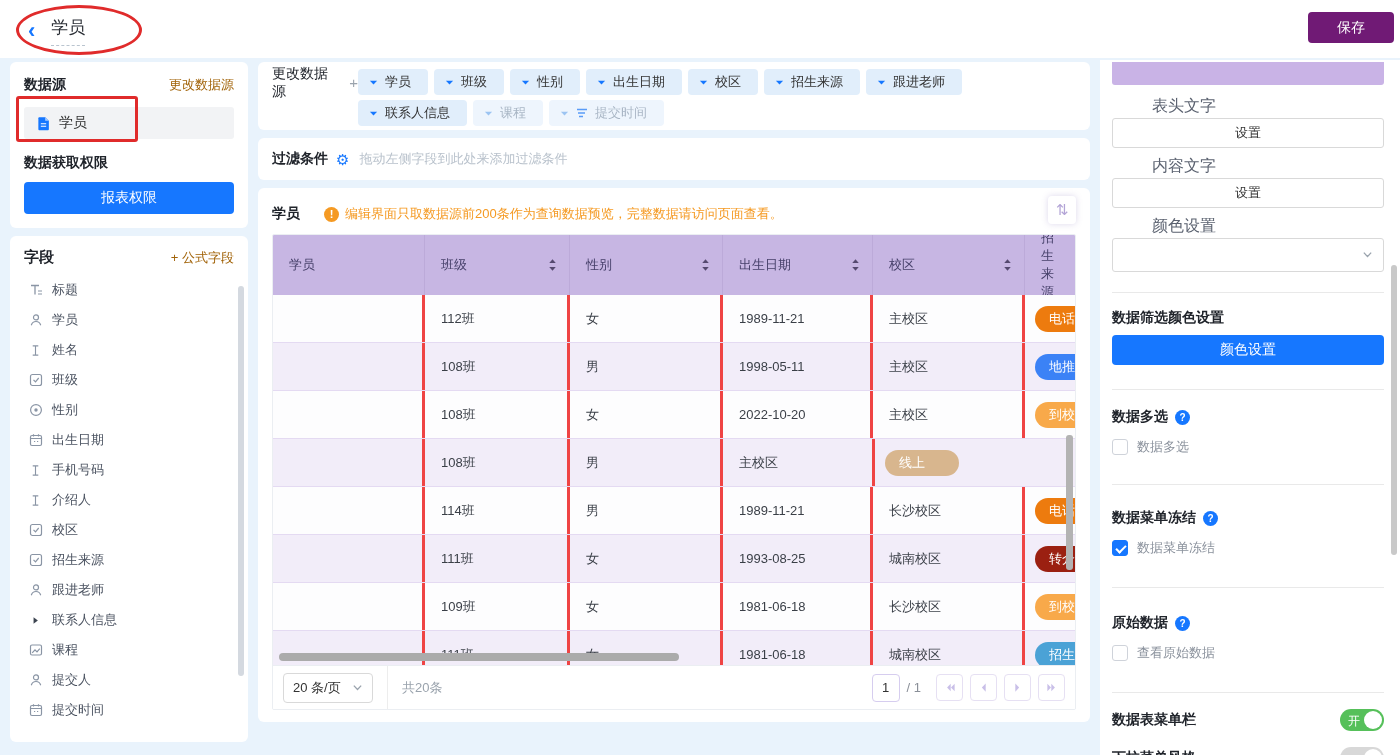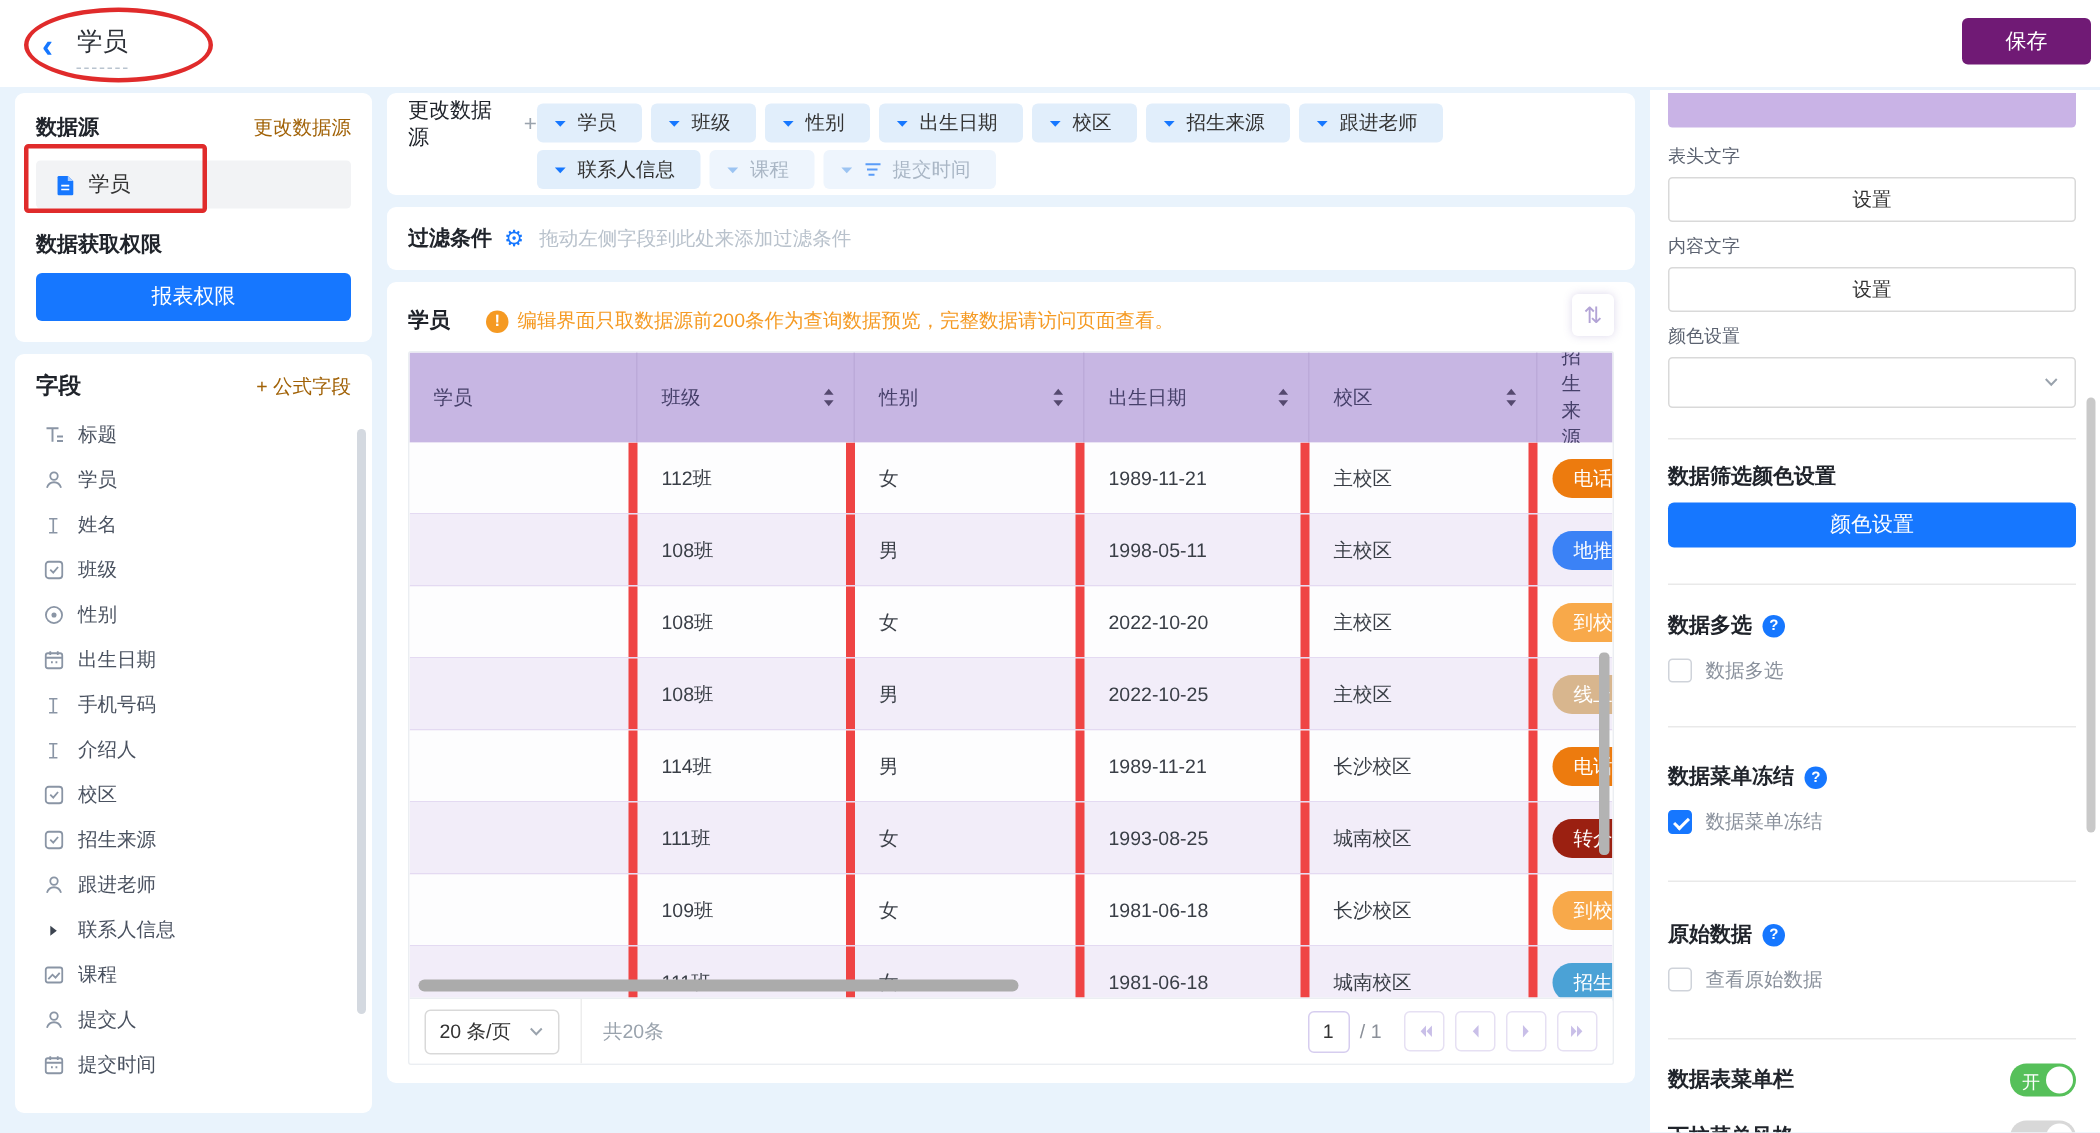--- a/index.html
+++ b/index.html
@@ -70,21 +70,21 @@
   .tbl-box { margin-top:6px; border:1px solid #ebeef2; border-radius:2px; position:relative; height:476px; overflow:hidden; }
   .thead { display:flex; height:60px; background:#c7b6e3; }
   .th { display:flex; align-items:center; justify-content:space-between; padding:0 12px 0 16px; color:#46406a;
     font-size:13px; border-right:1px solid #bcaad9; flex:none; cursor:pointer; }
   .th:last-child { border-right:none; }
   .th .updown { color:#55496f; display:inline-flex; }
   .tbody { height:372px; overflow:hidden; position:relative; }
   .tr { display:flex; height:48px; background:#fdfdfe; border-bottom:1px solid #e4daf2; }
   .tr:nth-child(even) { background:#f2edf9; }
   .td { display:flex; align-items:center; padding-left:16px; font-size:13px; color:#3a3f47;
-    border-right:6px solid #ef4444; flex:none; overflow:hidden; }
+    border-right:3px solid #ef4444; flex:none; overflow:hidden; }
   .td:last-child { border-right:none; padding-left:10px; }
   .tag { height:26px; border-radius:13px; color:#fff; font-size:13px; display:inline-flex; align-items:center;
     padding:0 14px; white-space:nowrap; min-width:74px; flex:none; }
   .hscroll { position:absolute; left:6px; top:418px; width:400px; height:8px; background:#ababab; border-radius:4px; cursor:pointer; }
   .tvscroll { position:absolute; right:2px; top:200px; width:7px; height:135px; background:#b3b3b3; border-radius:3px; cursor:pointer; }
 
   .pagebar { position:absolute; left:0; right:0; bottom:0; height:44px; border-top:1px solid #ebeef2;
     display:flex; align-items:center; padding:0 10px; background:#fff; }
   .psize { width:90px; height:30px; border:1px solid #d9d9d9; border-radius:4px; display:flex; align-items:center;
     justify-content:space-between; padding:0 9px; font-size:13px; color:#333; cursor:pointer; }
@@ -94,21 +94,21 @@
   .pright { margin-left:auto; display:flex; align-items:center; gap:7px; }
   .pinput { width:28px; height:28px; border:1px solid #d6cdef; border-radius:4px; display:flex; align-items:center;
     justify-content:center; font-size:13px; color:#333; }
   .pof { color:#8a8f98; font-size:13px; margin-right:8px; }
   .pbtn { width:27px; height:27px; border:1px solid #e6e0f3; border-radius:4px; background:#fff; color:#c9bfe8;
     display:flex; align-items:center; justify-content:center; cursor:pointer; }
 
   
   .p-style { left:1100px; top:60px; width:300px; height:695px; border-radius:0; padding:2px 16px 0 12px; overflow:hidden; }
   .rp-swatch { height:23px; border-radius:0 0 3px 3px; cursor:pointer; }
-  .rp-label { margin-top:11px; font-size:12px; color:#5b6270; height:16px; }
+  .rp-label { margin-top:11px; font-size:16px; color:#5b6270; height:16px;margin-left:40px; }
   .rp-btn { margin-top:6px; width:100%; height:30px; background:#fff; border:1px solid #d9d9d9; border-radius:3px;
     font-size:13px; color:#333; cursor:pointer; font-family:inherit; }
   .rp-select { margin-top:6px; height:34px; border:1px solid #d9d9d9; border-radius:3px; display:flex; align-items:center;
     justify-content:flex-end; padding:0 10px; color:#9aa3ad; cursor:pointer; }
   .rp-divider { border:none; border-top:1px solid #e9e9e9; margin-top:20px; }
   .rp-title { font-size:14px; font-weight:bold; color:#20242b; display:flex; align-items:center; gap:7px; }
   .mt16{margin-top:16px;} .mt18{margin-top:18px;} .mt24{margin-top:24px;} .mt26{margin-top:26px;}
   .mt28{margin-top:28px;} .mt30{margin-top:30px;} .mt12{margin-top:12px;} .mt8{margin-top:8px;}
   .q-ic { width:15px; height:15px; border-radius:50%; background:#1677ff; color:#fff; font-size:10px; font-weight:bold;
     display:inline-flex; align-items:center; justify-content:center; cursor:pointer; }
@@ -483,21 +483,20 @@
           <div class="td" style="width: 150px;">2022-10-20</div>
           <div class="td" style="width: 152px;">主校区</div>
           <div class="td" style="width: auto; flex: 1 1 0%;">
             <span class="tag" style="background:#f8a94a">到校</span>
           </div>
         </div>
         <div class="tr">
           <div class="td" style="width: 152px;"></div>
           <div class="td" style="width: 145px;">108班</div>
           <div class="td" style="width: 153px;">男</div>
-          <div class="td" style="width: 150px;">2022-10-25</div>
           <div class="td" style="width: 152px;">主校区</div>
           <div class="td" style="width: auto; flex: 1 1 0%;">
             <span class="tag" style="background:#d8b68e">线上</span>
           </div>
         </div>
         <div class="tr">
           <div class="td" style="width: 152px;"></div>
           <div class="td" style="width: 145px;">114班</div>
           <div class="td" style="width: 153px;">男</div>
           <div class="td" style="width: 150px;">1989-11-21</div>

